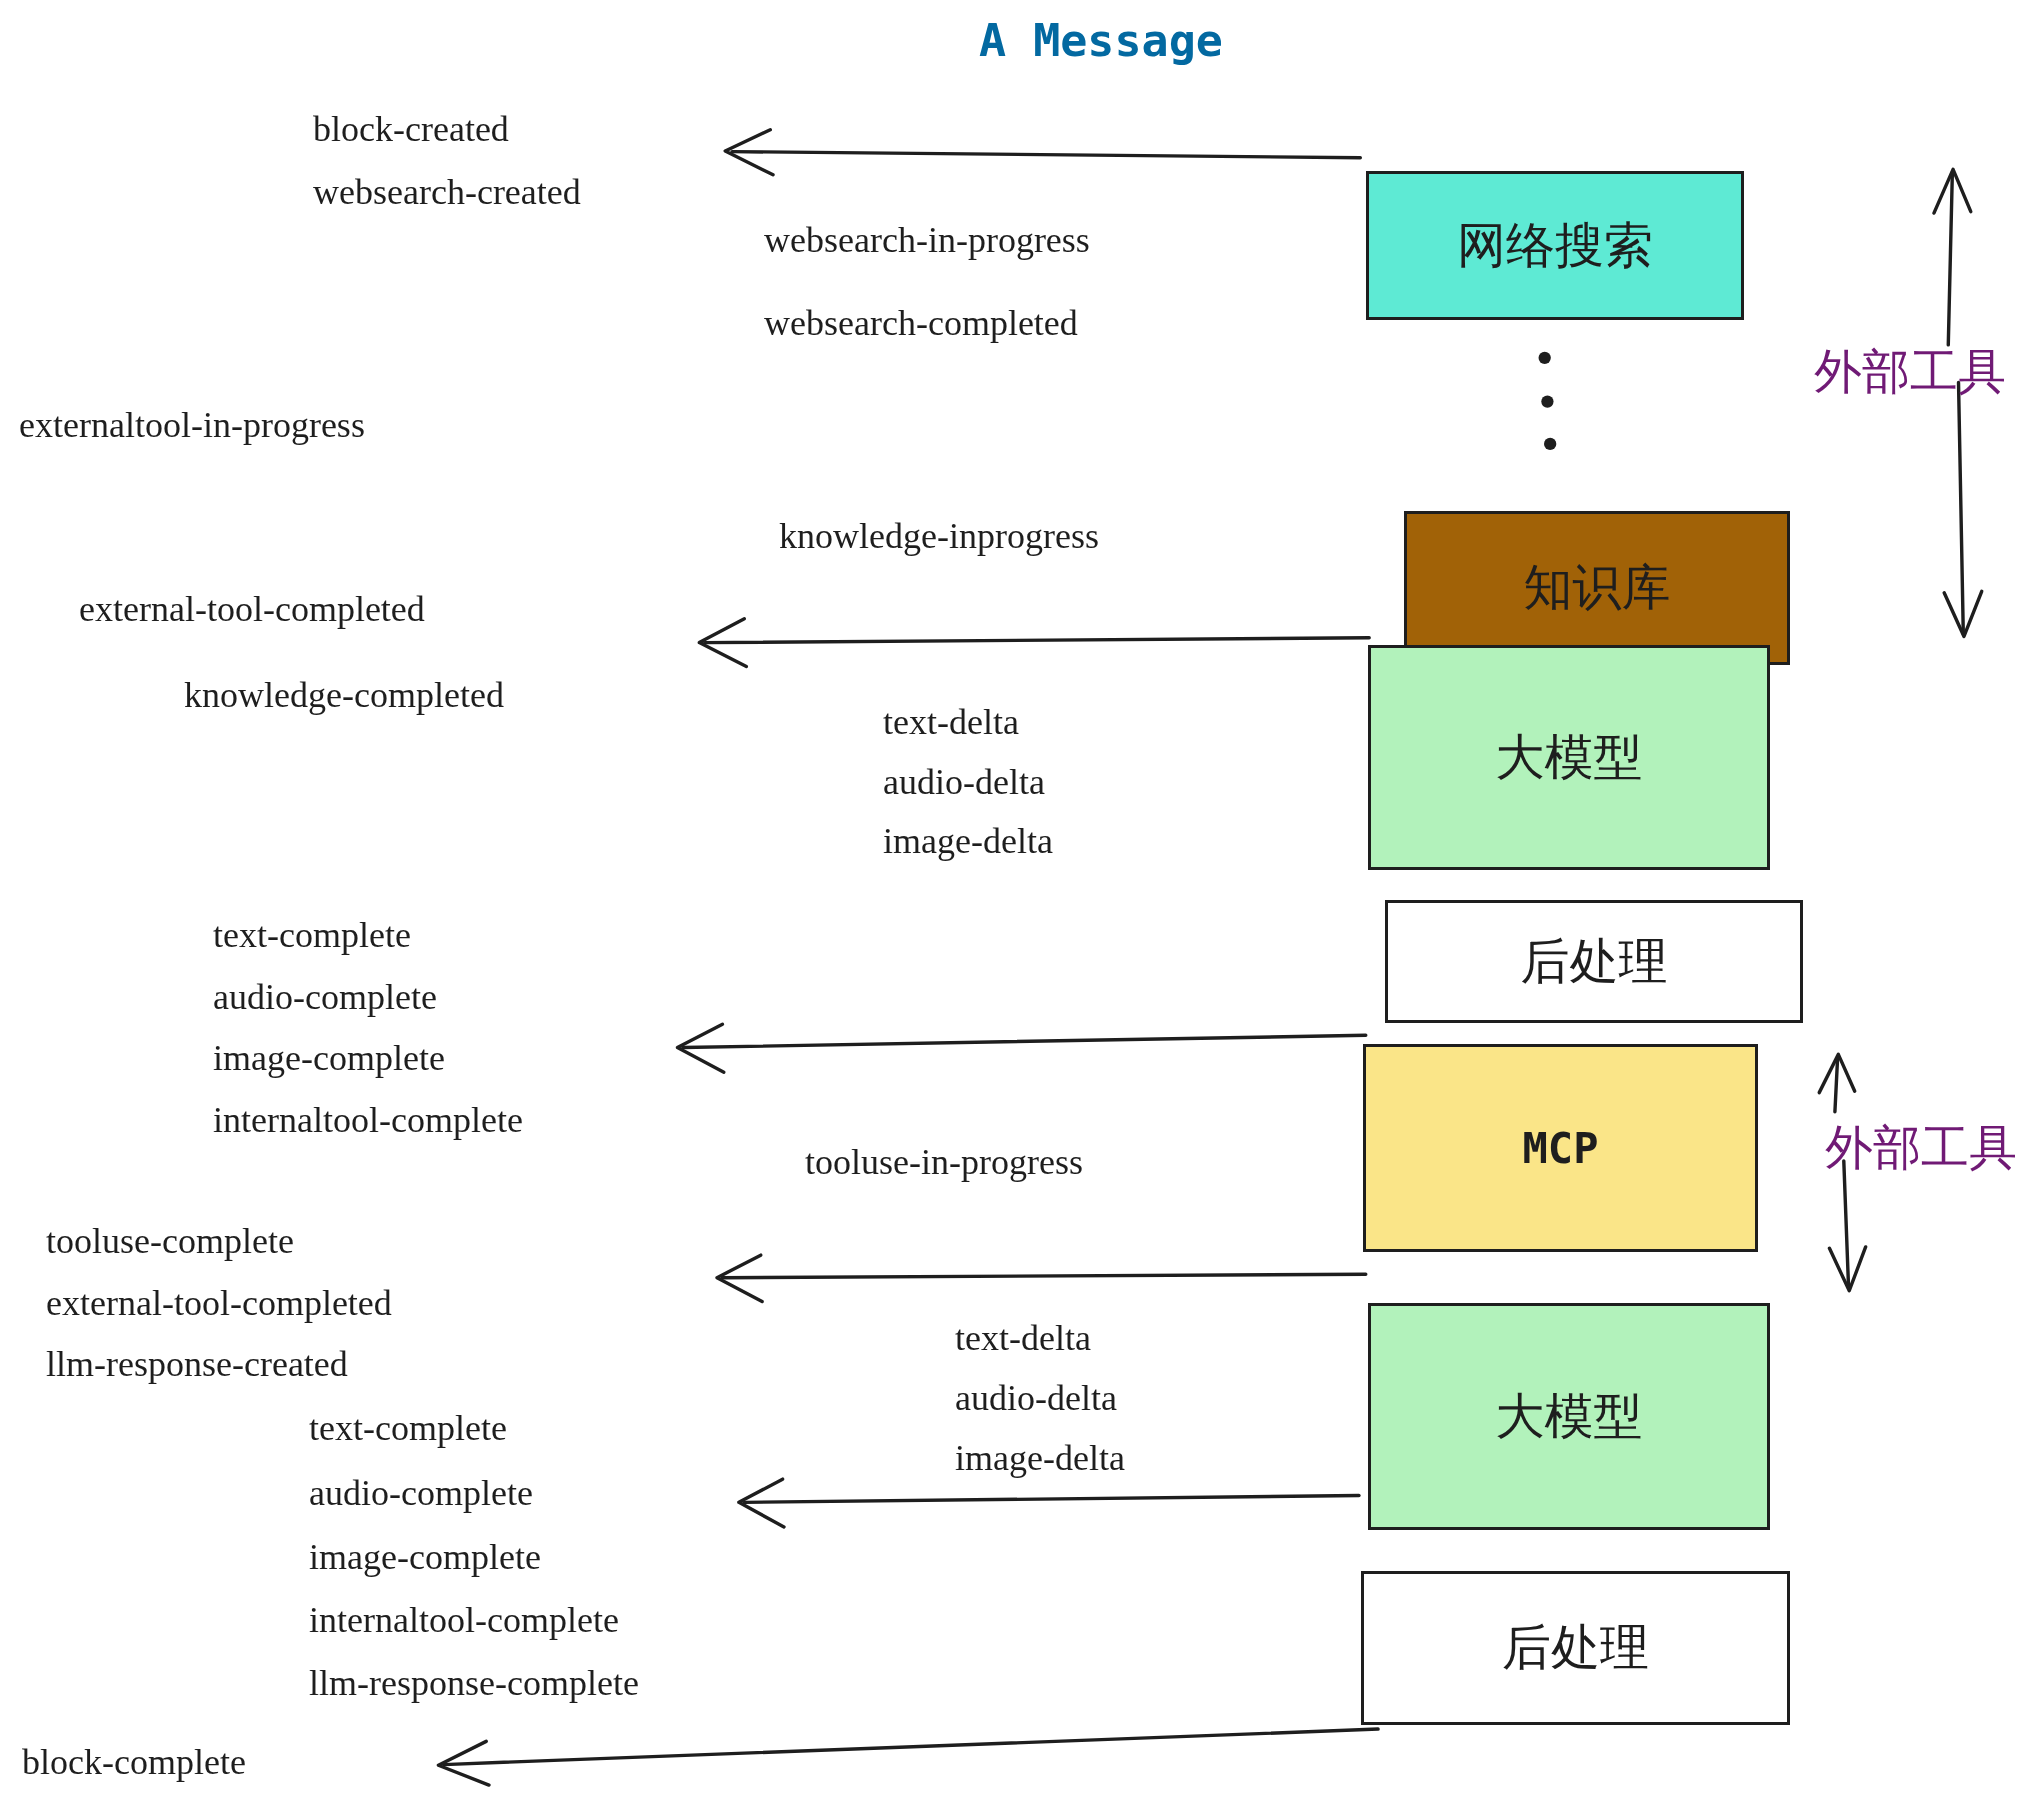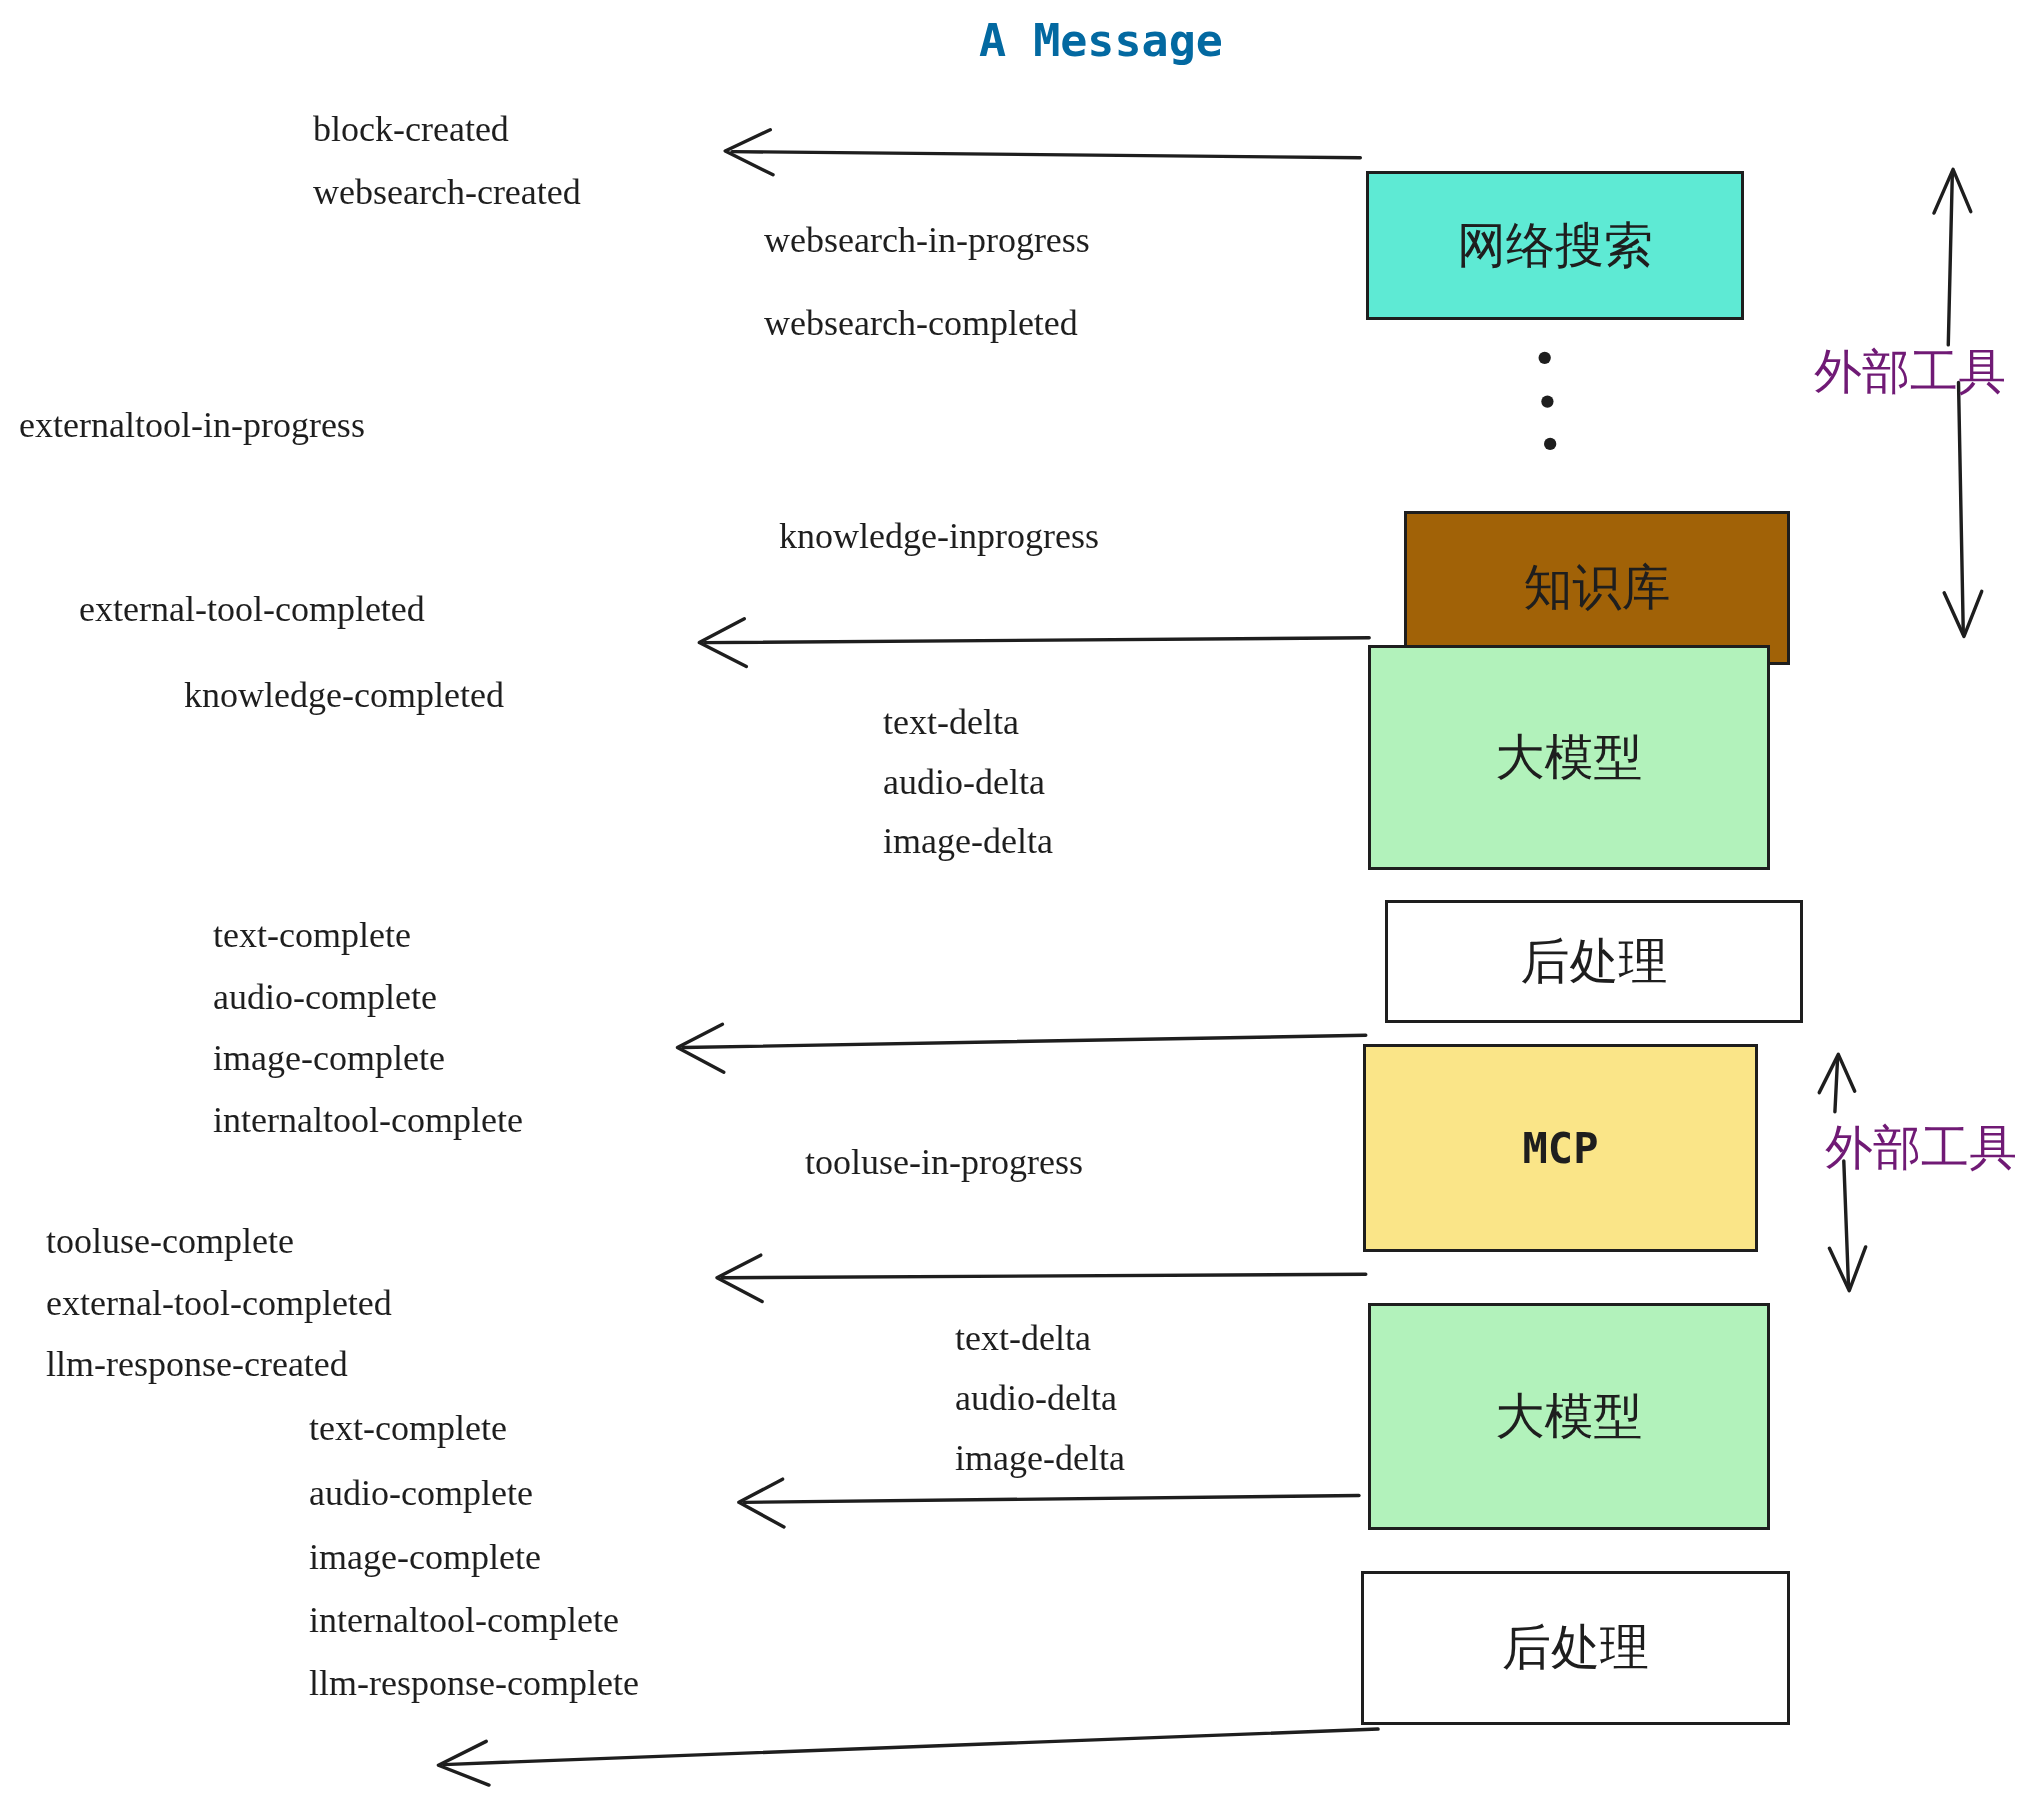--- a/index.html
+++ b/index.html
@@ -162,20 +162,21 @@
   <div class="ev" style="left:955px;top:1311px;">text-delta</div>
   <div class="ev" style="left:955px;top:1371px;">audio-delta</div>
   <div class="ev" style="left:955px;top:1431px;">image-delta</div>
 
   <div class="ev" style="left:309px;top:1401px;">text-complete</div>
   <div class="ev" style="left:309px;top:1466px;">audio-complete</div>
   <div class="ev" style="left:309px;top:1530px;">image-complete</div>
   <div class="ev" style="left:309px;top:1593px;">internaltool-complete</div>
   <div class="ev" style="left:309px;top:1656px;">llm-response-complete</div>
 
+  <div class="ev" style="left:22px;top:1735px;">block-complete</div>
 
   <div class="node" style="left: 1366px; top: 171px; width: 378px; height: 149px; background: #5eead4;">
     <span class="lbl">网络搜索</span>
   </div>
 
   <div class="node" style="left: 1366px; top: 511px; width: 386px; height: 154px; background: #a16207; margin-left: 38px;">
     <span class="lbl">知识库</span>
   </div>
 
   <div class="node" style="left: 1368px; top: 645px; width: 402px; height: 225px; background: rgb(178, 242, 187);">

